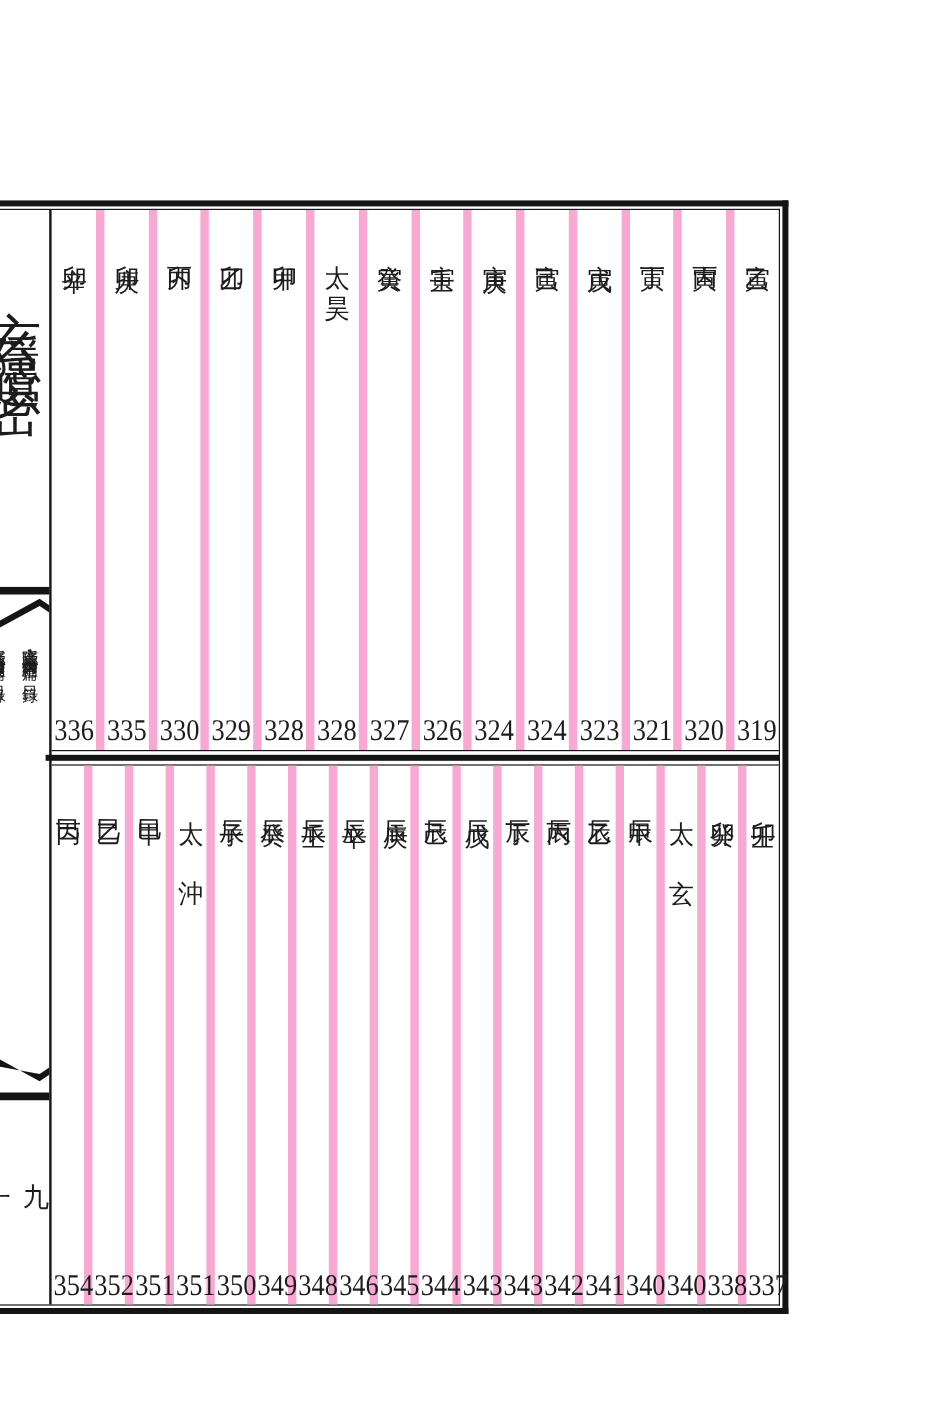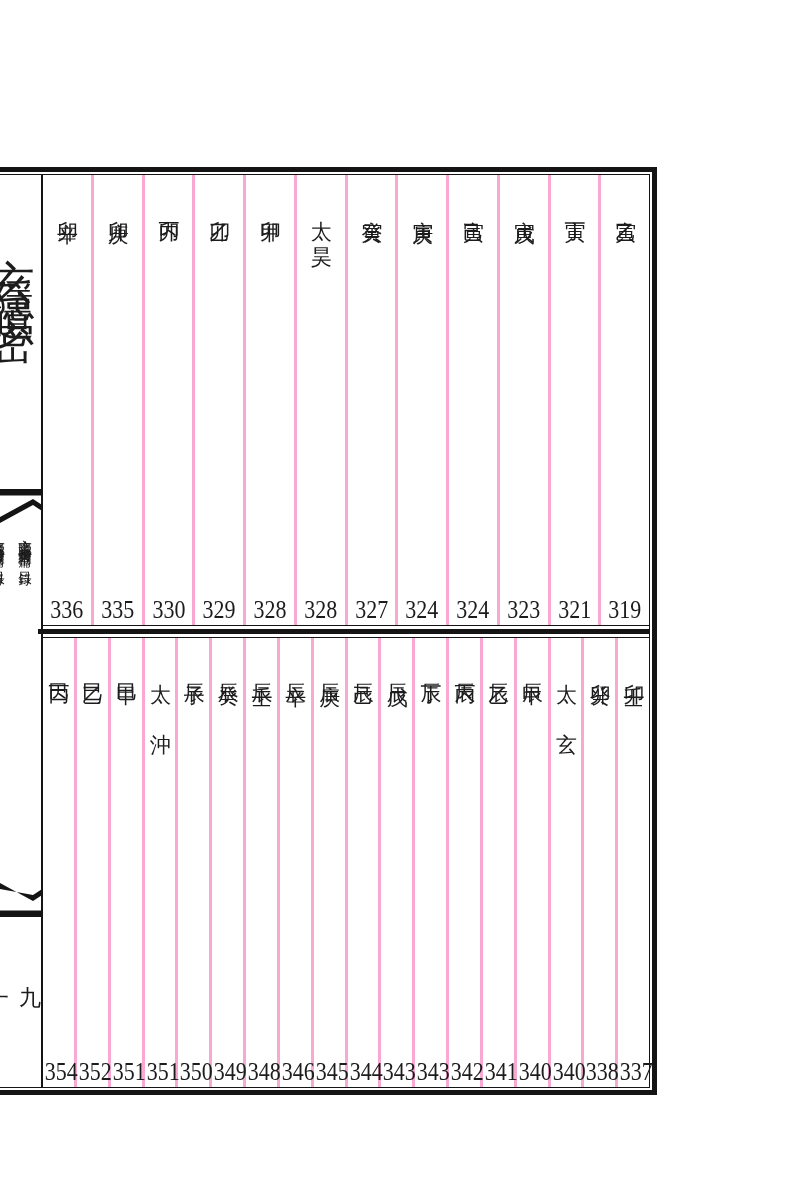--- a/index.html
+++ b/index.html
@@ -43,21 +43,21 @@
   
   .grid{position:absolute;left:43px;right:0;top:0;bottom:0;}
   .section{
     position:absolute;left:0;right:0;
     display:flex;flex-direction:row-reverse;align-items:stretch;
   }
   .section-upper{top:0;height:450px;border-bottom:1px solid #141414;box-sizing:content-box;}
   .divider-bar{position:absolute;left:-5px;right:-1px;top:454px;height:5px;background:#141414;}
   .section-lower{top:462px;bottom:0;border-top:1px solid #141414;}
   .col{flex:1 1 0;position:relative;min-width:0;}
-  .col:not(:first-child){border-right:3px solid #f9a8d4;}
+  .col:not(:first-child){border-right:7px solid #f9a8d4;}
   .col-label{
     position:absolute;top:29px;left:50%;transform:translateX(-50%);
     writing-mode:vertical-rl;text-orientation:upright;
     font-size:21px;line-height:1;letter-spacing:2.5px;white-space:nowrap;
   }
   .col-page{
     position:absolute;bottom:3px;left:0;width:100%;text-align:center;
     font-size:25px;line-height:1;transform:scaleX(0.88);
   }
 </style>
@@ -87,34 +87,42 @@
         <div class="spine-folio">一九</div>
       </div>
 
       <div class="grid">
         <div class="section section-upper" id="section-upper">
             <div class="col">
               <div class="col-label">寅乙</div>
               <div class="col-page">319</div>
             </div>
             <div class="col">
+              <div class="col-label">寅丙</div>
+              <div class="col-page">320</div>
+            </div>
+            <div class="col">
               <div class="col-label">寅丁</div>
               <div class="col-page">321</div>
             </div>
             <div class="col">
               <div class="col-label">寅戊</div>
               <div class="col-page">323</div>
             </div>
             <div class="col">
               <div class="col-label">寅己</div>
               <div class="col-page">324</div>
             </div>
             <div class="col">
               <div class="col-label">寅庚</div>
               <div class="col-page">324</div>
+            </div>
+            <div class="col">
+              <div class="col-label">寅壬</div>
+              <div class="col-page">326</div>
             </div>
             <div class="col">
               <div class="col-label">寅癸</div>
               <div class="col-page">327</div>
             </div>
             <div class="col">
               <div class="col-label">太　昊</div>
               <div class="col-page">328</div>
             </div>
             <div class="col">

